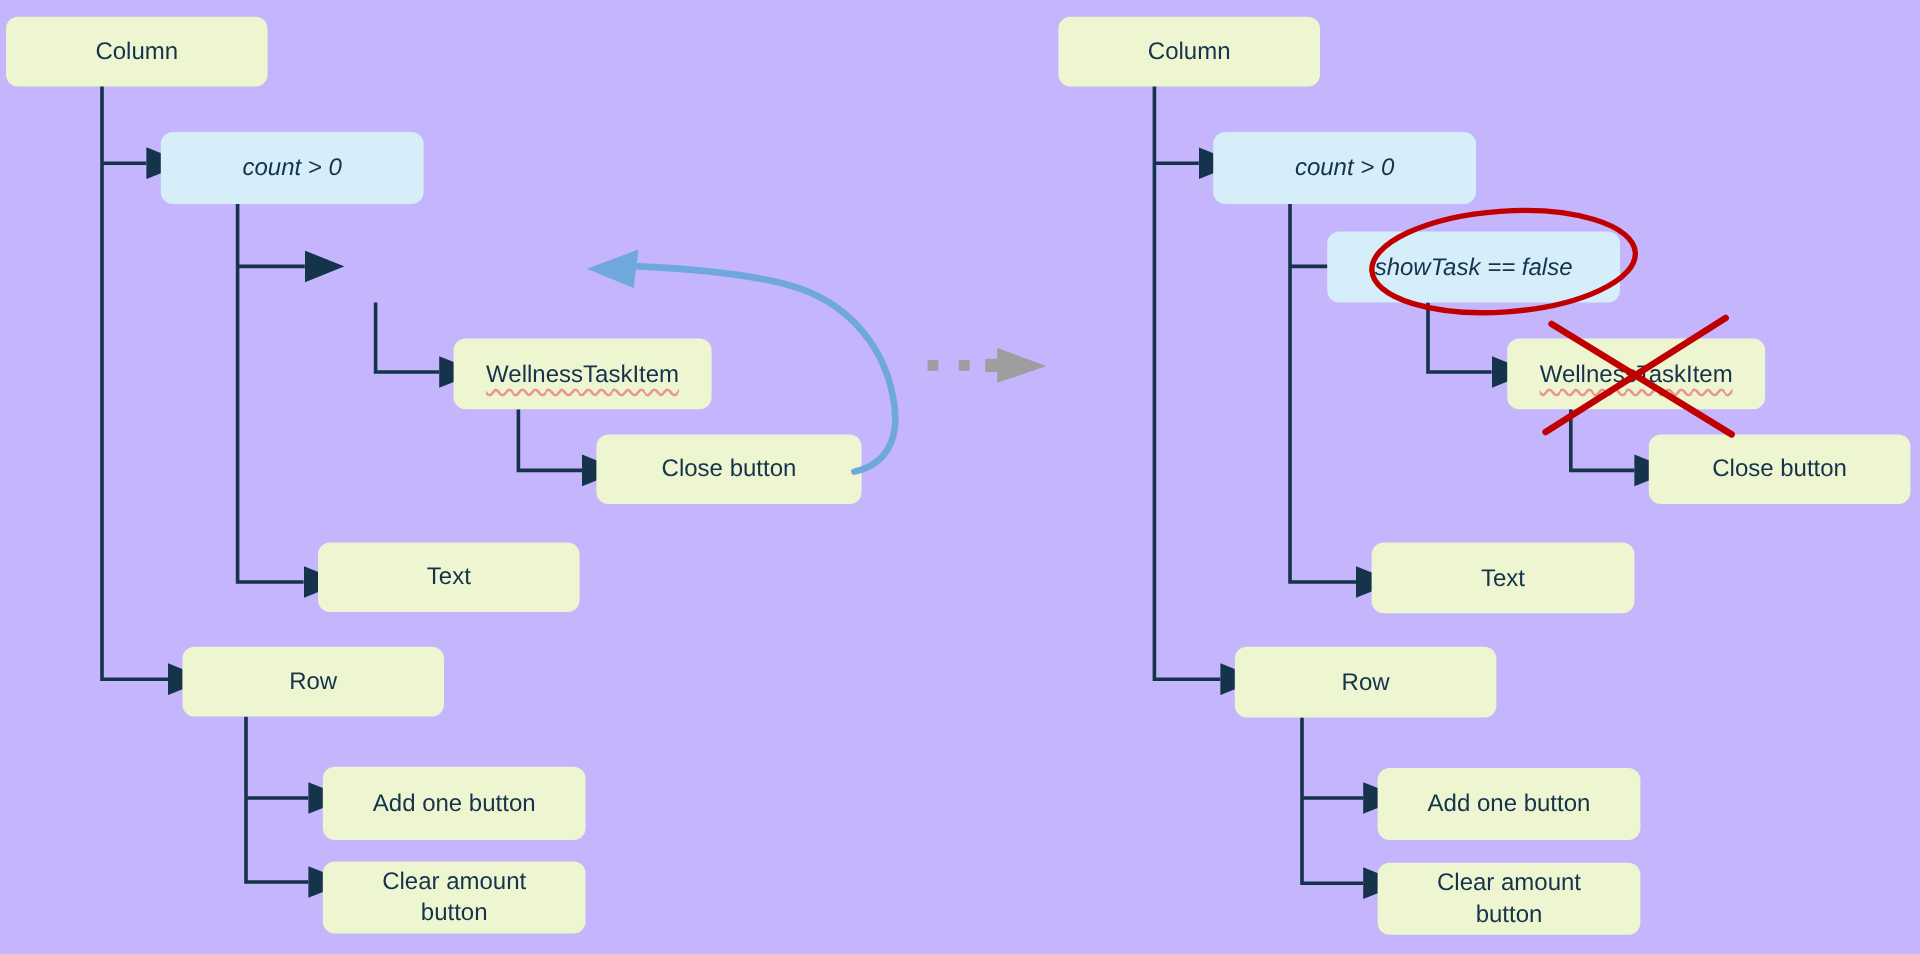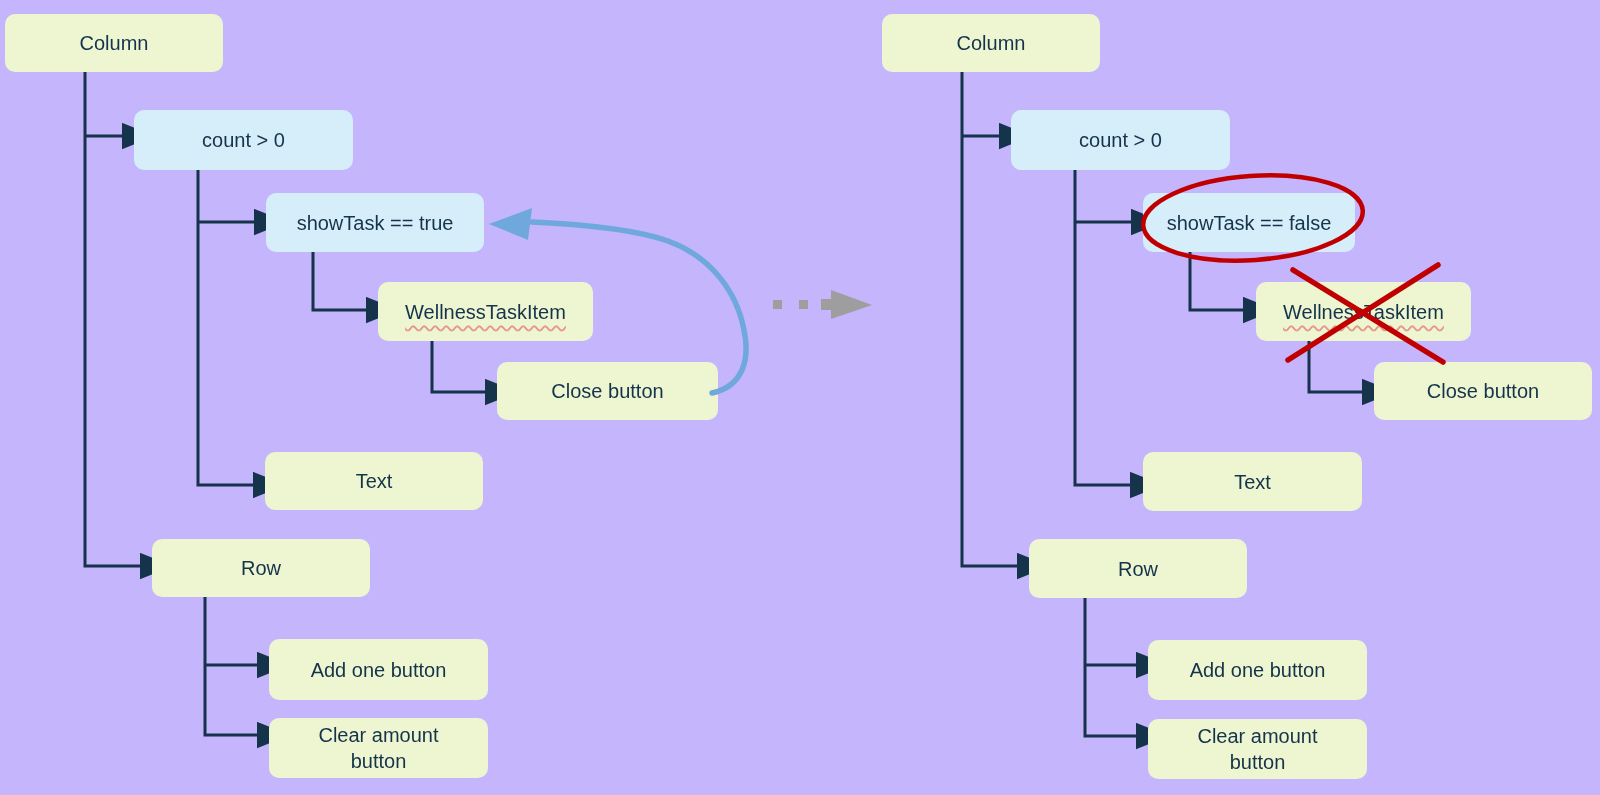--- a/index.html
+++ b/index.html
@@ -16,21 +16,21 @@
   .node{
     position:absolute;z-index:1;
     display:flex;align-items:center;justify-content:center;
     border-radius:10px;
     font-size:20px;line-height:1.3;
     color:var(--node-text,#15334b);
     text-align:center;
     white-space:pre-line;
   }
   .widget{background:var(--widget-node-fill,#edf5d1);}
-  .cond{background:var(--condition-node-fill,#d6edfa);}
+  .cond{background:var(--condition-node-fill,#d6edfa);font-style:italic;}
   .squiggle{
     text-decoration-line:underline;
     text-decoration-style:wavy;
     text-decoration-color:var(--spellcheck-squiggle,#e8968c);
     text-decoration-thickness:2px;
     text-underline-offset:6px;
   }
   .conn{
     stroke:var(--tree-connector,#15334b);
     stroke-width:3;fill:none;
@@ -71,33 +71,32 @@
       <path class="conn" d="M1075 222 H1131" marker-end="url(#arrow)"></path>
       <path class="conn" d="M1190 252 V310 H1243" marker-end="url(#arrow)"></path>
       <path class="conn" d="M1309 341 V392 H1362" marker-end="url(#arrow)"></path>
       <path class="conn" d="M1085 598 V736 H1136" marker-end="url(#arrow)"></path>
       <path class="conn" d="M1085 665 H1136" marker-end="url(#arrow)"></path>
     </g>
   </svg>
 
   <div class="node widget" style="left:5px;top:14px;width:218px;height:58px;">Column</div>
   <div class="node cond" style="left:134px;top:110px;width:219px;height:60px;">count &gt; 0</div>
-  <div class="node cond" style="left:266px;top:193px;width:218px;height:59px;">showTask == true</div>
   <div class="node widget" style="left:378px;top:282px;width:215px;height:59px;">
        <span class="squiggle">WellnessTaskItem</span></div>
   <div class="node widget" style="left:497px;top:362px;width:221px;height:58px;">Close button</div>
   <div class="node widget" style="left:265px;top:452px;width:218px;height:58px;">Text</div>
   <div class="node widget" style="left:152px;top:539px;width:218px;height:58px;">Row</div>
   <div class="node widget" style="left:269px;top:639px;width:219px;height:61px;">Add one button</div>
   <div class="node widget" style="left:269px;top:718px;width:219px;height:60px;">Clear amount
 button</div>
 
   <div class="node widget" style="left:882px;top:14px;width:218px;height:58px;">Column</div>
   <div class="node cond" style="left:1011px;top:110px;width:219px;height:60px;">count &gt; 0</div>
-  <div class="node cond" style="left:1143px;top:193px;width:212px;height:59px;">showTask == false</div>
+  <div class="node cond" style="left:1106px;top:193px;width:244px;height:59px;">showTask == false</div>
   <div class="node widget" style="left:1256px;top:282px;width:215px;height:59px;">
        <span class="squiggle">WellnessTaskItem</span></div>
   <div class="node widget" style="left:1374px;top:362px;width:218px;height:58px;">Close button</div>
   <div class="node widget" style="left:1143px;top:452px;width:219px;height:59px;">Text</div>
   <div class="node widget" style="left:1029px;top:539px;width:218px;height:59px;">Row</div>
   <div class="node widget" style="left:1148px;top:640px;width:219px;height:60px;">Add one button</div>
   <div class="node widget" style="left:1148px;top:719px;width:219px;height:60px;">Clear amount
 button</div>
 
   <svg id="annotation-layer" class="layer" width="1600" height="795" viewBox="0 0 1600 795">

